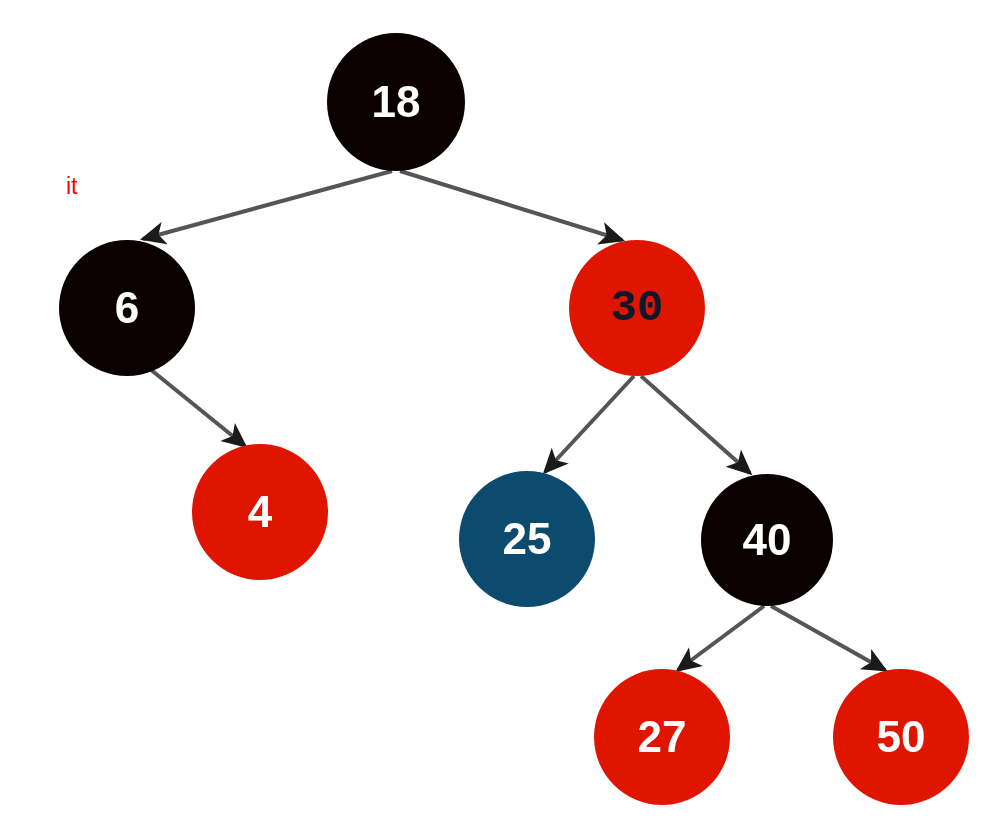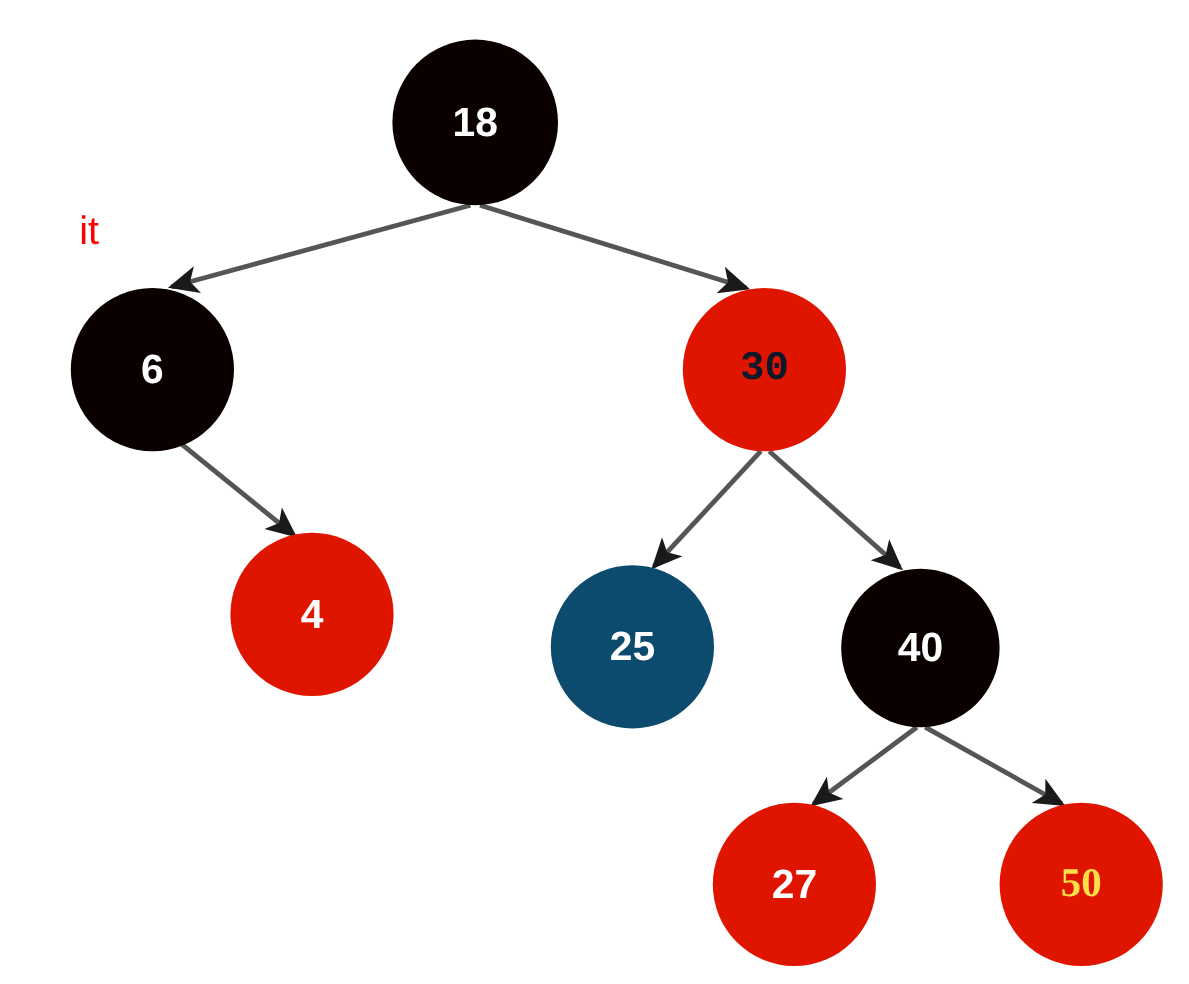--- a/index.html
+++ b/index.html
@@ -30,32 +30,32 @@
     position: absolute;
     border-radius: 50%;
     display: flex;
     align-items: center;
     justify-content: center;
     box-sizing: border-box;
   }
   .tree-node .node-label {
     font-family: "Liberation Sans", sans-serif;
     font-weight: bold;
-    font-size: 34px;
+    font-size: 44px;
     color: #ffffff;
     line-height: 1;
     letter-spacing: 0px;
     user-select: none;
   }
   .node-black { background: #0a0000; }
   .node-red   { background: #e01500; }
   .annotation {
     position: absolute;
     font-family: "Liberation Sans", sans-serif;
-    font-size: 33px;
+    font-size: 23px;
     font-weight: normal;
     color: #fe0000;
     line-height: 1;
     white-space: nowrap;
     user-select: none;
   }
 </style>
 </head>
 <body>
 
@@ -94,20 +94,20 @@
       <div class="tree-node node-black" style="left: 459px; top: 471px; width: 136px; height: 136px; background: #0c4a6e;">
         <span class="node-label" style="color: rgb(255, 255, 255);">25</span>
       </div>
       <div class="tree-node node-black" style="left: 701px; top: 474px; width: 132px; height: 132px; background: rgb(10, 0, 0);">
         <span class="node-label" style="color: rgb(255, 255, 255);">40</span>
       </div>
       <div class="tree-node node-red" style="left: 594px; top: 669px; width: 136px; height: 136px; background: rgb(224, 21, 0);">
         <span class="node-label" style="color: rgb(255, 255, 255);">27</span>
       </div>
       <div class="tree-node node-red" style="left: 833px; top: 669px; width: 136px; height: 136px; background: rgb(224, 21, 0);">
-        <span class="node-label" style="color: #fde047; font-family: Liberation Serif, serif;">50</span>
+        <span class="node-label" style="color: #ffffff;">50</span>
       </div>
     </div>
   <div id="annotations-layer">
       <div class="annotation" style="left: 66px; top: 175px; color: rgb(254, 0, 0);">it</div>
     </div>
 
 </div>
 
 </body></html>

